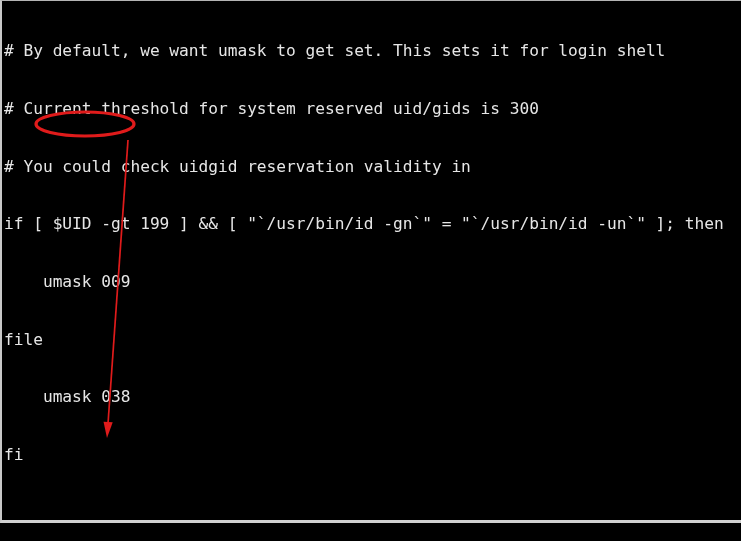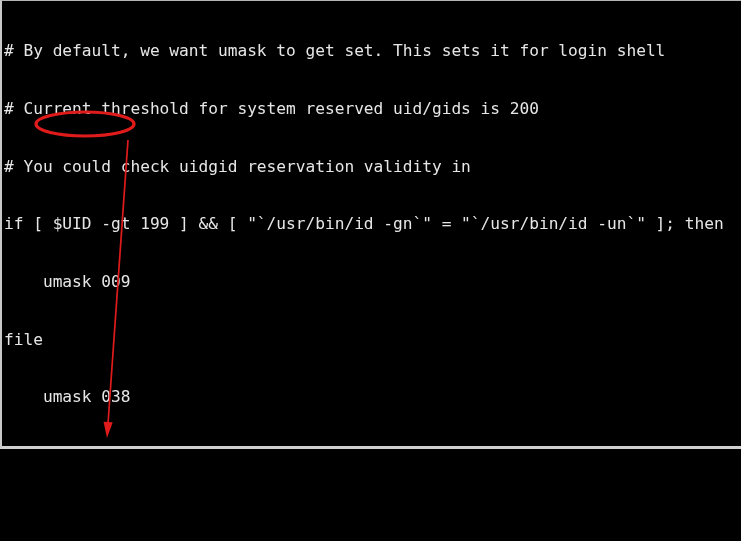--- a/index.html
+++ b/index.html
@@ -11,21 +11,21 @@
   body {
     width: 741px;
     height: 541px;
     overflow: hidden;
     font-family: "DejaVu Sans Mono", "Liberation Mono", monospace;
   }
 
   #terminal {
     position: relative;
     width: 741px;
-    height: 449px;
+    height: 523px;
     background: #000000;
     box-sizing: border-box;
     border-left: 2px solid #c8c8c8;
     border-top: 1px solid #b4b4b4;
     border-bottom: 3px solid #d0d0d0;
     border-right: 0;
     overflow: hidden;
   }
 
   #screen {
@@ -59,26 +59,27 @@
     pointer-events: none;
   }
 </style>
 </head>
 <body>
 
 <div id="terminal">
 
   <div id="screen">
     <span class="line"># By default, we want umask to get set. This sets it for login shell</span>
-    <span class="line"># Current threshold for system reserved uid/gids is 200</span>
+    <span class="line"># Current threshold for system reserved uid/gids is 300</span>
     <span class="line"># You could check uidgid reservation validity in</span>
     <span class="line">if [ $UID -gt 199 ] &amp;&amp; [ "`/usr/bin/id -gn`" = "`/usr/bin/id -un`" ]; then</span>
     <span class="line">    umask 009</span>
     <span class="line">file</span>
     <span class="line">    umask 038</span>
+    <span class="line">fi</span>
     
     
     
     
     
     
     
     
     
     

